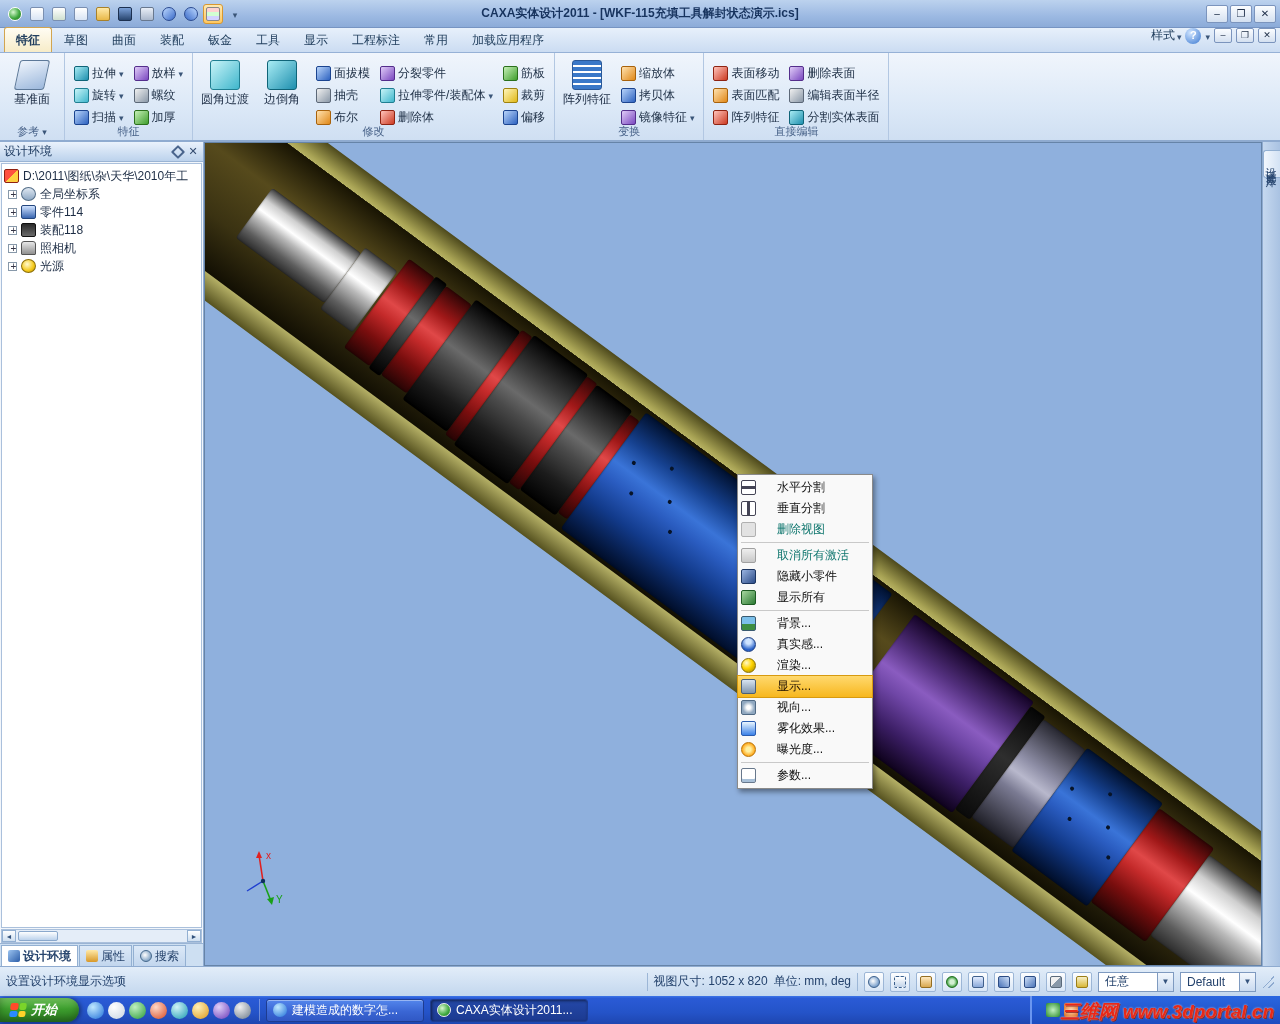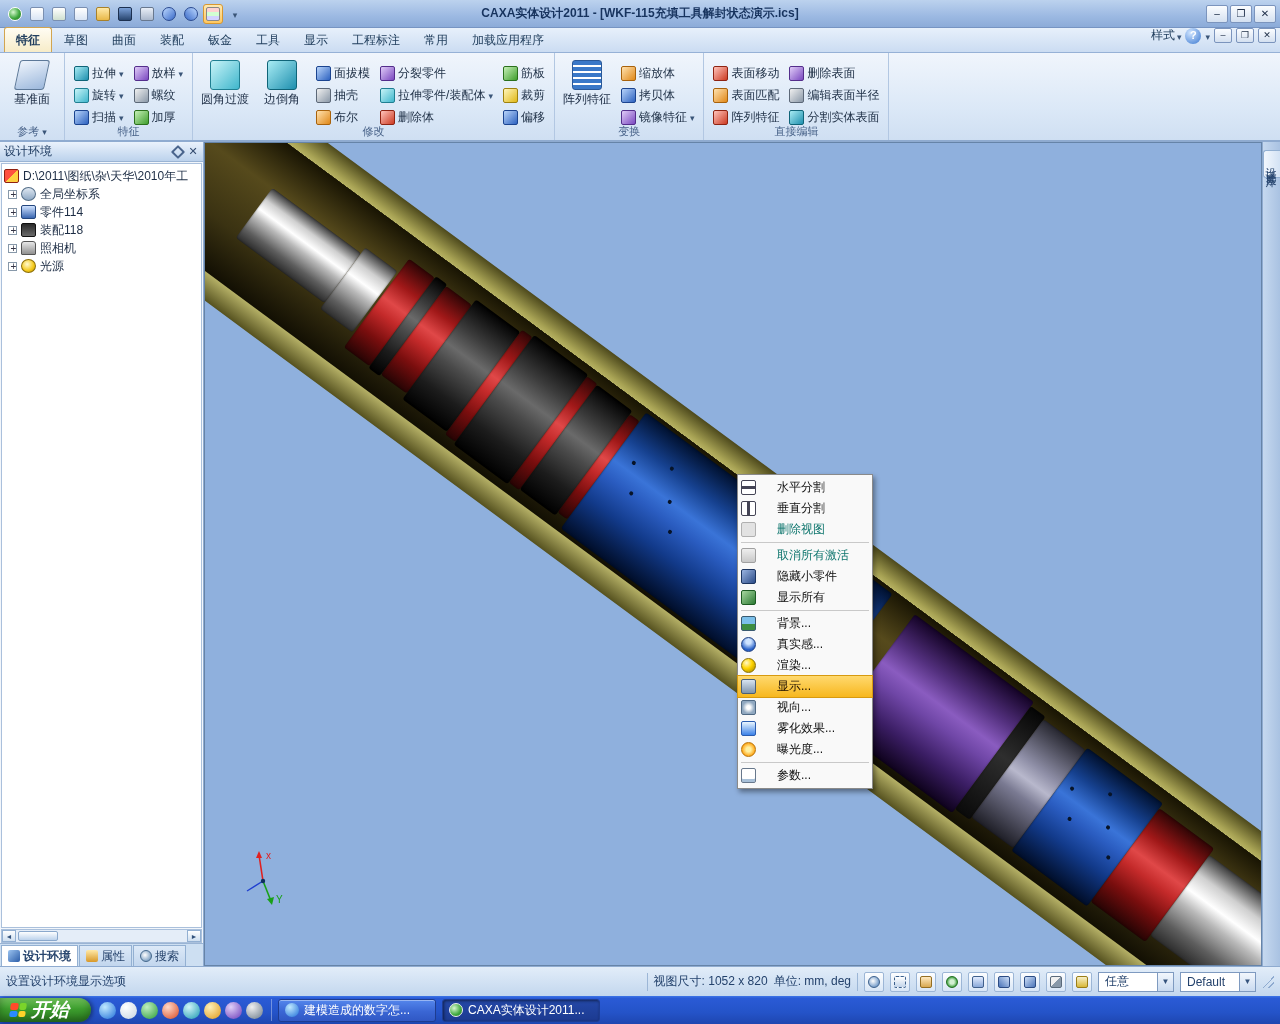--- a/index.html
+++ b/index.html
@@ -170,21 +170,21 @@
   .combo .cbtn::after{content:"▼";}
   .grip { width:12px; height:12px; background:
     linear-gradient(135deg, transparent 50%, #8fabd0 50% 58%, transparent 58% 72%, #8fabd0 72% 80%, transparent 80%); }
 
   
   .taskbar { position:absolute; left:0; right:0; top:996px; height:28px;
     background:linear-gradient(#3e76e8 0%,#2a5bd6 8%,#2453c8 60%,#1e46b0 100%); display:flex; align-items:center; }
   .startbtn { height:24px; padding:0 22px 0 10px; display:flex; align-items:center; gap:5px;
     background:linear-gradient(#6fbf5a,#3d9e2e 45%,#2e8222); border-radius:0 14px 14px 0;
     box-shadow:inset 0 -4px 8px rgba(0,0,0,.3), 2px 0 4px rgba(0,0,0,.4);
-    color:#fff; font-weight:bold; font-style:italic; font-size:19px; }
+    color:#fff; font-weight:bold; font-style:italic; font-size:13px; }
   .winflag { width:16px; height:14px; display:grid; grid-template-columns:1fr 1fr; grid-template-rows:1fr 1fr; gap:1px; transform:skewX(-8deg); }
   .winflag i { border-radius:2px; }
   .wf1{background:#ff4a2a;} .wf2{background:#7ad42a;} .wf3{background:#2a8aff;} .wf4{background:#ffd22a;}
   .qlaunch { display:flex; align-items:center; gap:4px; padding:0 8px; border-right:1px solid rgba(255,255,255,.35); height:22px; }
   .qicon { width:17px; height:17px; border-radius:50%; }
   .q1{background:radial-gradient(circle at 35% 30%,#bfe8ff,#1e6ed8);} 
   .q2{background:radial-gradient(circle at 35% 30%,#fff,#c8d4e0);} 
   .q3{background:radial-gradient(circle at 35% 30%,#c0f0c0,#289a36);} 
   .q4{background:radial-gradient(circle at 35% 30%,#ffd8c8,#d84820);} 
   .q5{background:radial-gradient(circle at 35% 30%,#d0f4f8,#1898b0);} 
@@ -656,13 +656,18 @@
     <span class="qicon q8"></span>
   </div>
   <div class="taskbtn">
     <span class="tb-ic tb-ie"></span>
     <span>建模造成的数字怎...</span>
   </div>
   <div class="taskbtn active">
     <span class="tb-ic tb-caxa"></span>
     <span>CAXA实体设计2011...</span>
   </div>
+  <div class="tray">
+    <span class="tricon tr1"></span>
+    <span class="tricon tr2"></span>
+    <span class="watermark">三维网 www.3dportal.cn</span>
+  </div>
 </div>
 
 </body></html>

